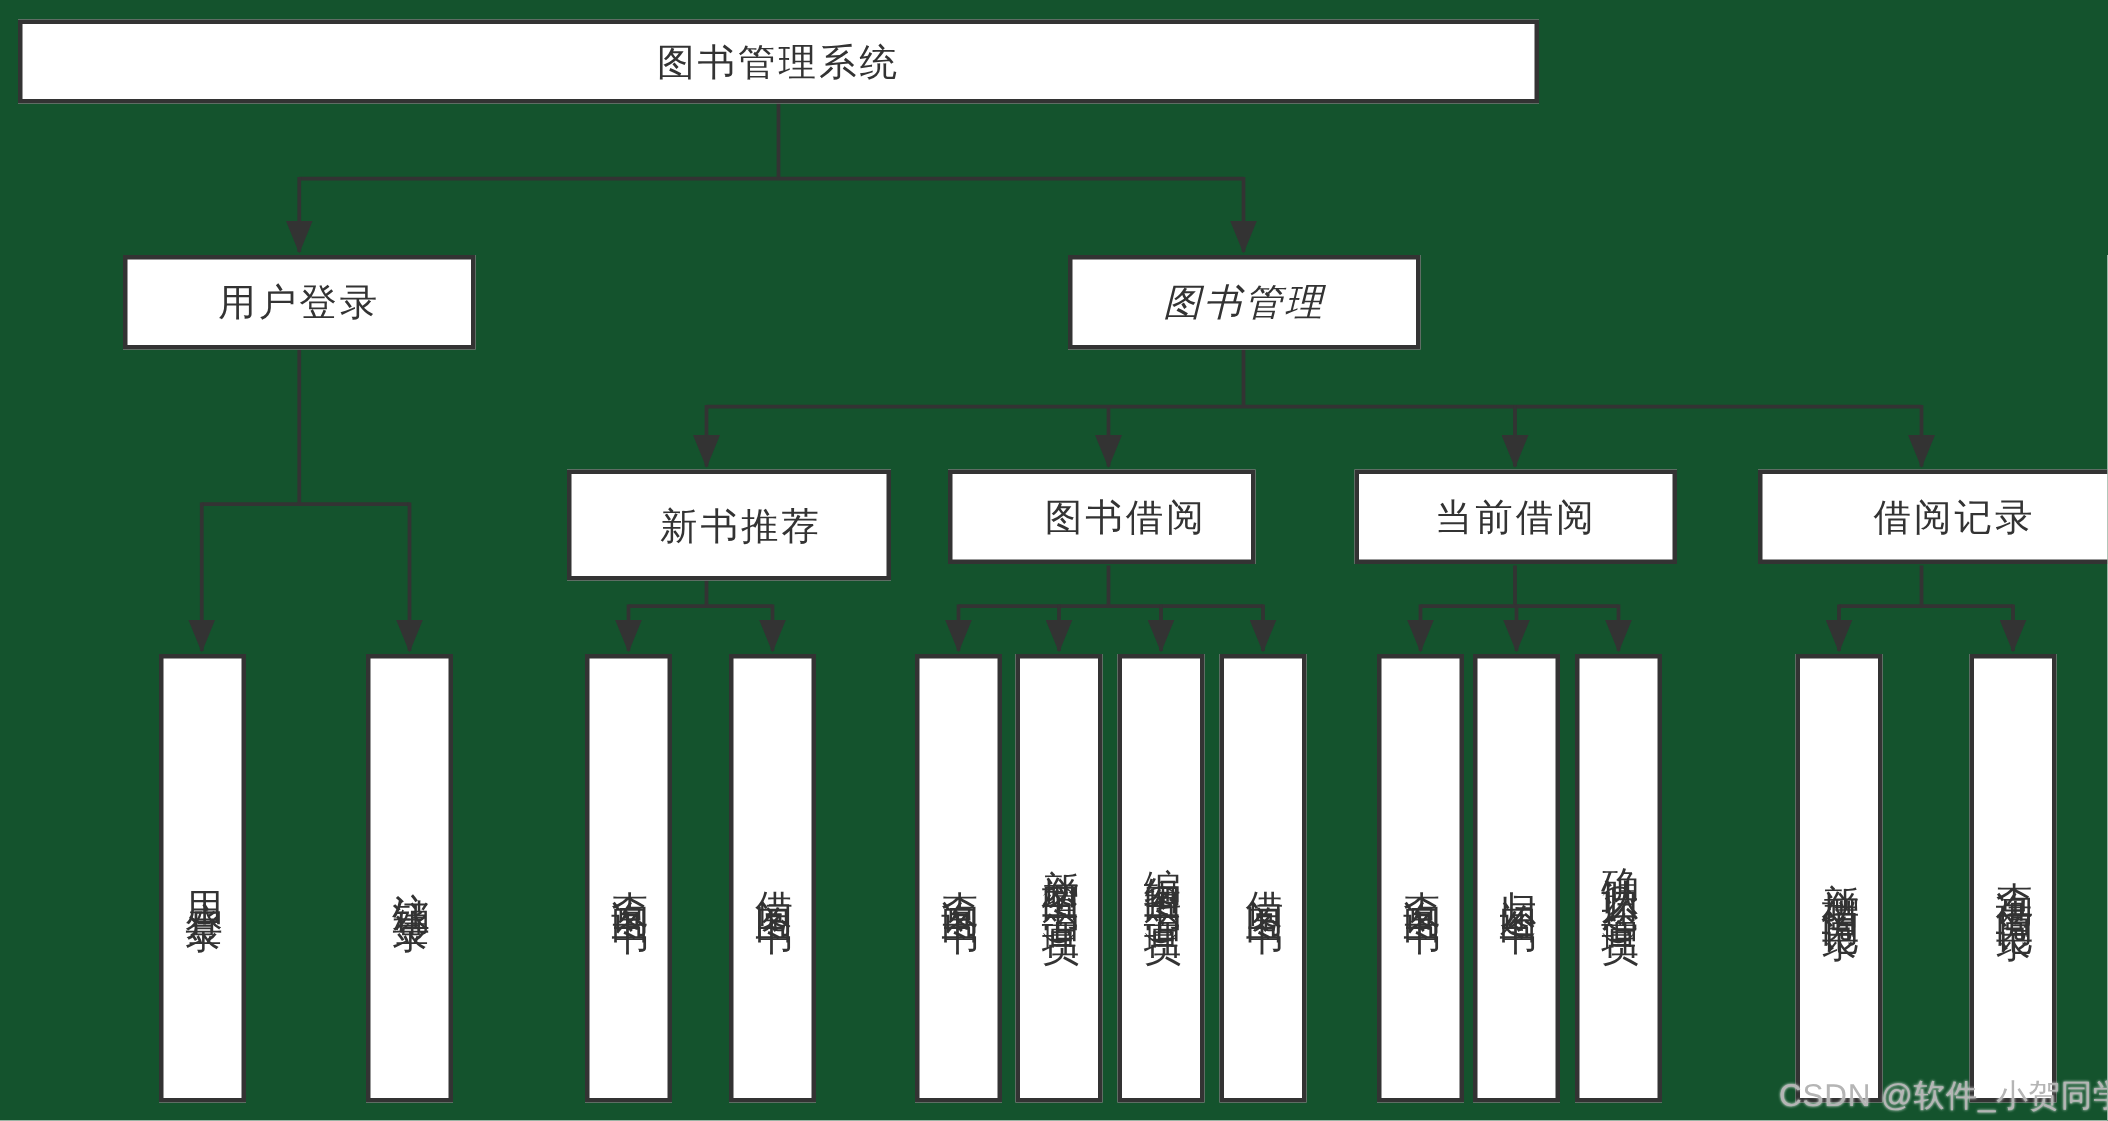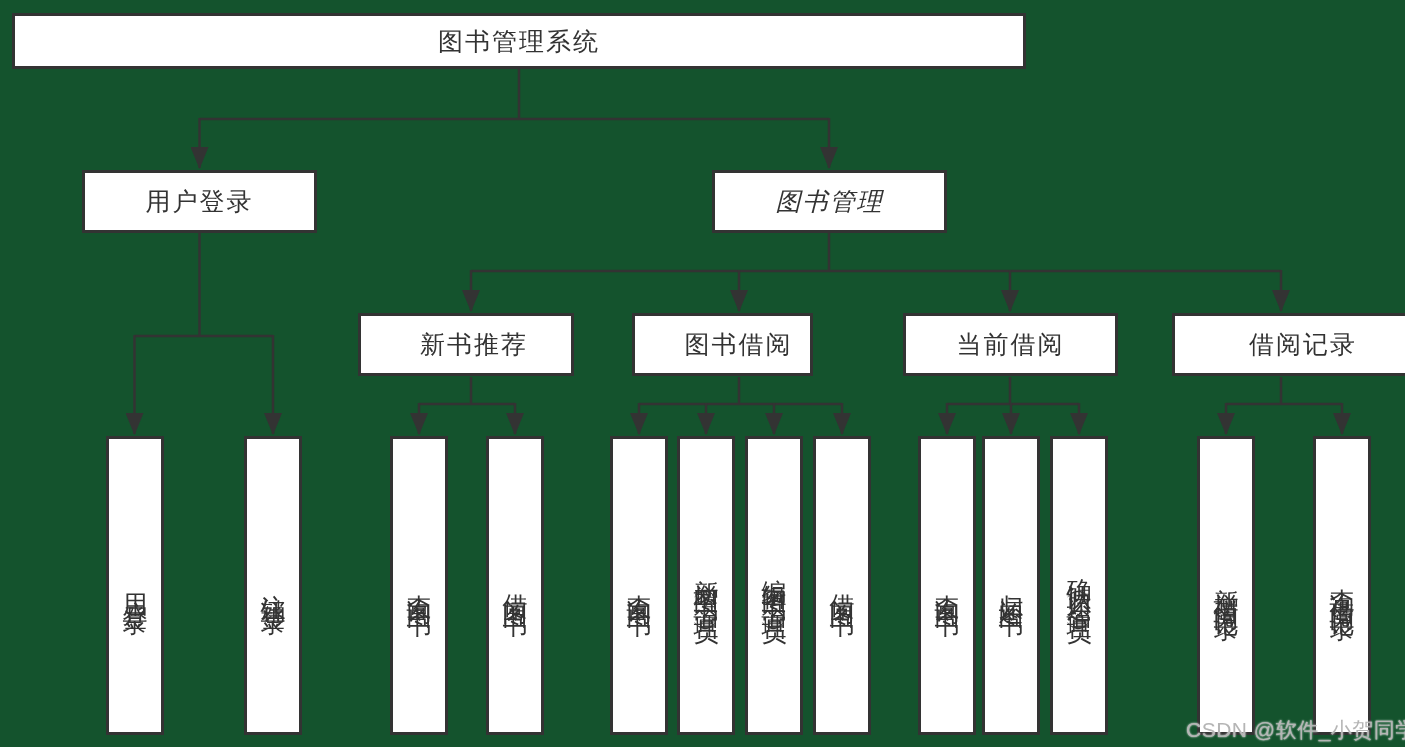--- a/index.html
+++ b/index.html
@@ -120,22 +120,22 @@
       <line x1="1226" y1="403" x2="1226" y2="434" marker-end="url(#arrow)"></line>
       <line x1="1342" y1="403" x2="1342" y2="434" marker-end="url(#arrow)"></line>
     </g>
   </svg>
 
   <div class="node" style="left:12px; top:13px; width:1014px; height:56px;">图书管理系统</div>
 
   <div class="node" style="left:82px; top:170px; width:235px; height:63px;">用户登录</div>
   <div class="node" style="left:712px; top:170px; width:235px; height:63px;font-style:italic;">图书管理</div>
 
-  <div class="node" style="left:358px; top:313px; width:216px; height:63px;padding-left:16px;">新书推荐</div>
-  <div class="node" style="left:632px; top:313px; width:181px; height:63px;padding-left:32px;">图书借阅</div>
+  <div class="node" style="left:378px; top:313px; width:216px; height:74px;padding-left:16px;">新书推荐</div>
+  <div class="node" style="left:632px; top:313px; width:205px; height:63px;padding-left:32px;">图书借阅</div>
   <div class="node" style="left:903px; top:313px; width:215px; height:63px;text-align:center;">当前借阅</div>
   <div class="node" style="left:1172px; top:313px; width:262px; height:63px;text-align:right;">借阅记录</div>
 
   <div class="leaf" style="left:106px;">用户登录</div>
   <div class="leaf" style="left:244px;">注销登录</div>
   <div class="leaf" style="left:390px;">查询图书</div>
   <div class="leaf" style="left:486px;">借阅图书</div>
   <div class="leaf" style="left:610px;">查询图书</div>
   <div class="leaf" style="left:677px;">新增图书（管理员）</div>
   <div class="leaf" style="left:745px;">编辑图书（管理员）</div>

